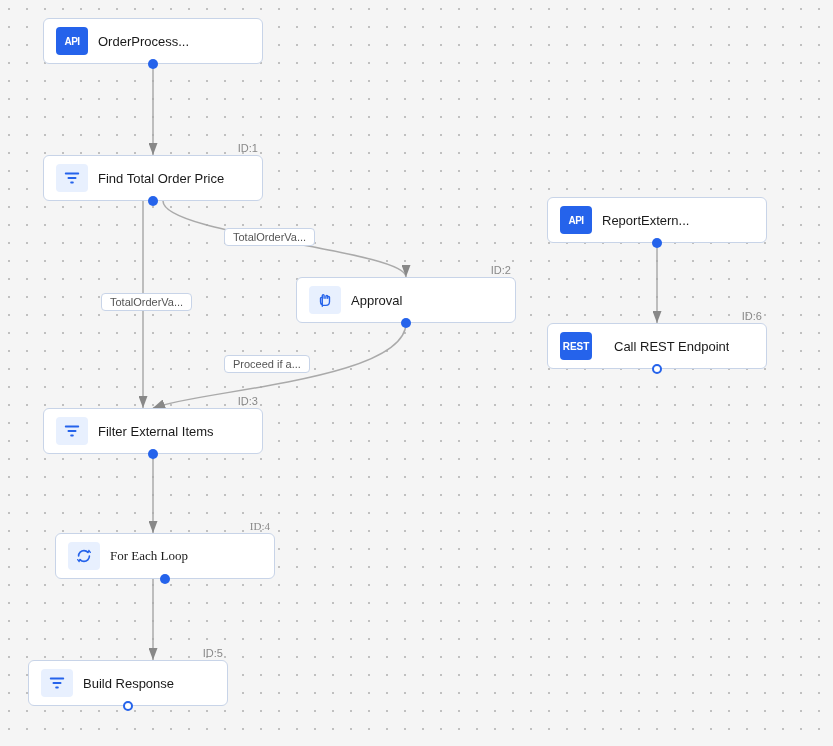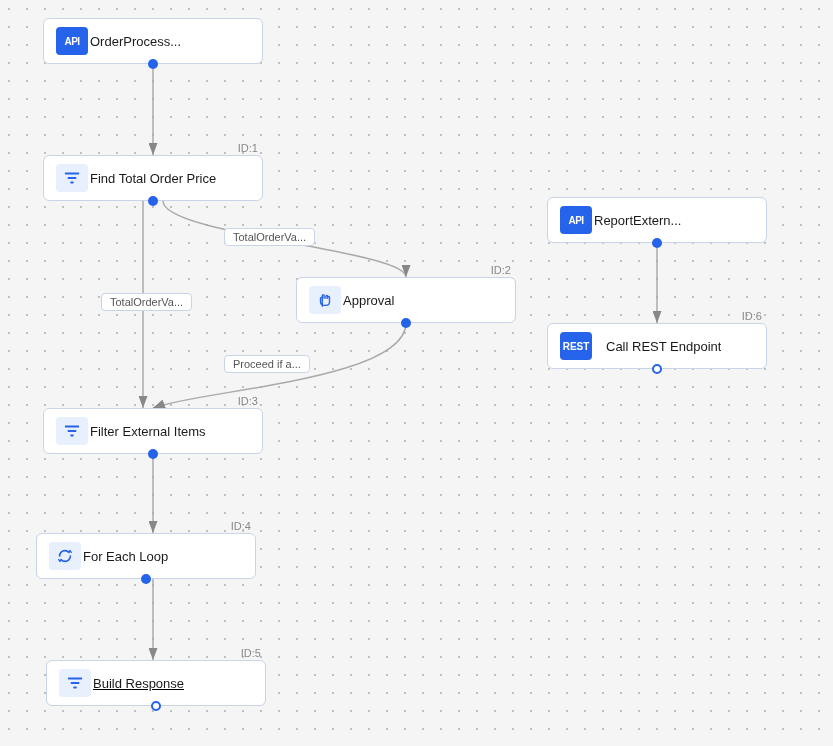--- a/index.html
+++ b/index.html
@@ -41,21 +41,21 @@
     }
 
     .node-badge {
       display: flex;
       align-items: center;
       justify-content: center;
       width: 32px;
       height: 28px;
       background: #2563eb;
       border-radius: 4px;
-      margin-right: 2px;
+      margin-right: 10px;
       flex-shrink: 0;
     }
 
     .node-badge.api {
       background: #2563eb;
       color: white;
       font-size: 10px;
       font-weight: 700;
       letter-spacing: -0.5px;
     }
@@ -206,34 +206,34 @@
     <span class="node-id">ID:3</span>
     <div class="node-badge filter-icon">
       <svg viewBox="0 0 20 20" fill="none">
         <path d="M3 5h14M6 10h8M9 15h2" stroke="#2563eb" stroke-width="2" stroke-linecap="round"></path>
       </svg>
     </div>
     <span class="node-label">Filter External Items</span>
     <div class="node-dot node-dot-bottom"></div>
   </div>
 
-  <div class="node" style="left:36px; top:533px; width:220px;">
+  <div class="node" style="left:55px; top:533px; width:220px;font-family:Liberation Serif, serif;">
     <span class="node-id">ID:4</span>
     <div class="node-badge loop-icon">
       <svg viewBox="0 0 20 20" fill="none">
         <path d="M4 10a6 6 0 016-6 6 6 0 014.47 2M16 10a6 6 0 01-6 6 6 6 0 01-4.47-2" stroke="#2563eb" stroke-width="1.8" stroke-linecap="round"></path>
         <path d="M14 6l1.5-2 1.5 2" stroke="#2563eb" stroke-width="1.5" stroke-linecap="round"></path>
         <path d="M6 14l-1.5 2L3 14" stroke="#2563eb" stroke-width="1.5" stroke-linecap="round"></path>
       </svg>
     </div>
     <span class="node-label">For Each Loop</span>
     <div class="node-dot node-dot-bottom"></div>
   </div>
 
-  <div class="node" style="left:46px; top:660px; width:220px;text-decoration:underline;">
+  <div class="node" style="left:28px; top:660px; width:200px;">
     <span class="node-id">ID:5</span>
     <div class="node-badge build-icon">
       <svg viewBox="0 0 20 20" fill="none">
         <path d="M3 5h14M6 10h8M9 15h2" stroke="#2563eb" stroke-width="2" stroke-linecap="round"></path>
       </svg>
     </div>
     <span class="node-label">Build Response</span>
     <div class="node-circle-bottom"></div>
   </div>
 

